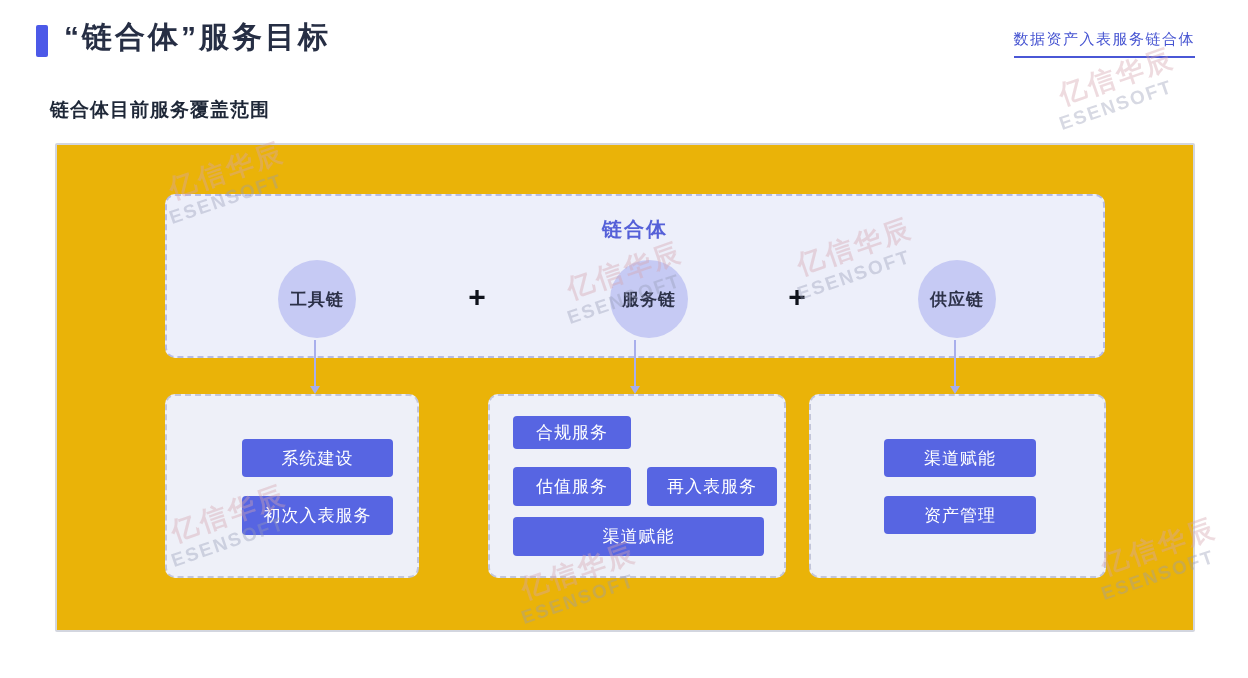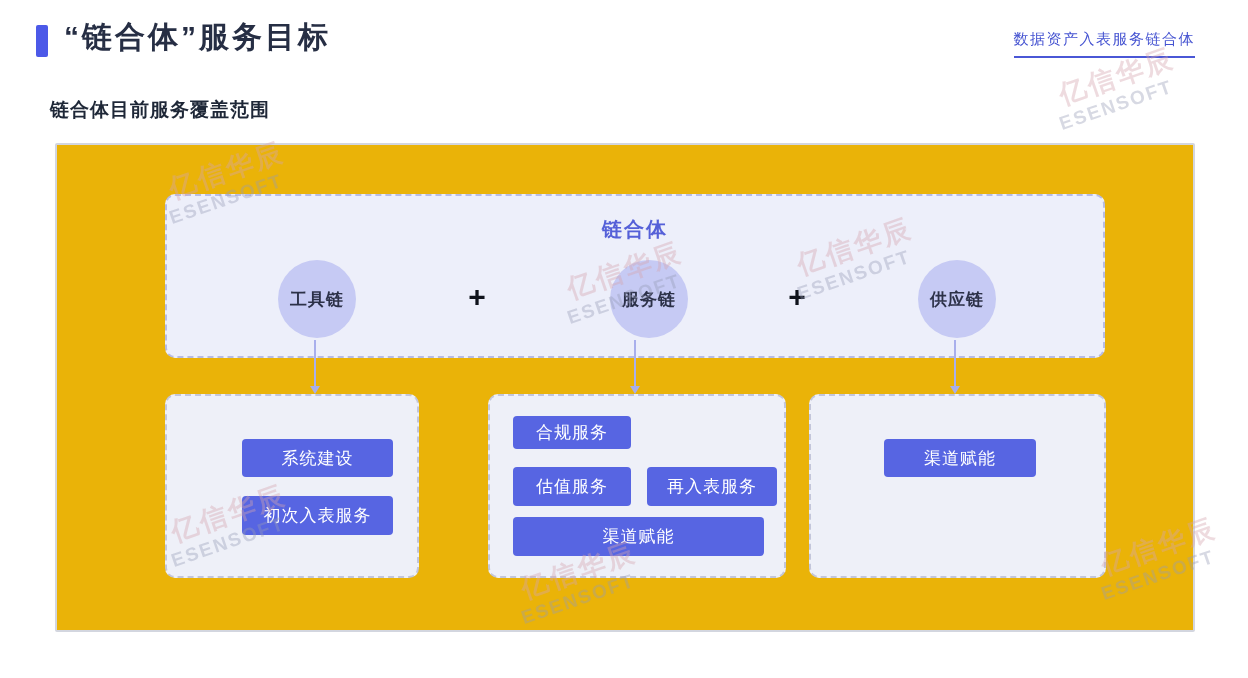--- a/index.html
+++ b/index.html
@@ -171,20 +171,21 @@
 
   <div class="service-box box-mid">
     <div class="svc-btn mb-1">合规服务</div>
     <div class="svc-btn mb-3">估值服务</div>
     <div class="svc-btn mb-4">再入表服务</div>
     <div class="svc-btn mb-5">渠道赋能</div>
   </div>
 
   <div class="service-box box-right">
     <div class="svc-btn rb-1">渠道赋能</div>
+    <div class="svc-btn rb-2">资产管理</div>
   </div>
 </div>
 
 <div class="watermark wm-1">
   <div class="wm-cn">亿信华辰</div>
   <div class="wm-en">ESENSOFT</div>
 </div>
 <div class="watermark wm-2">
   <div class="wm-cn">亿信华辰</div>
   <div class="wm-en">ESENSOFT</div>

